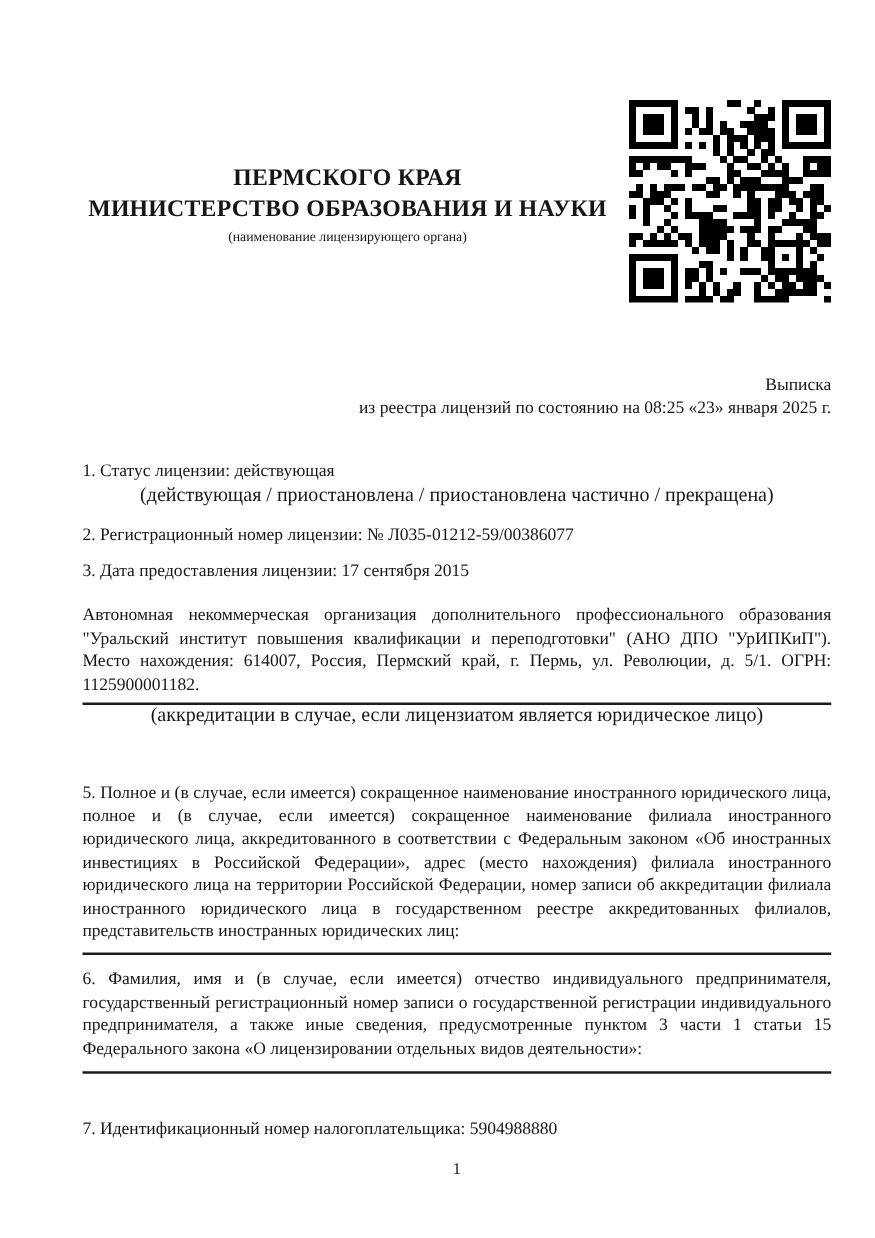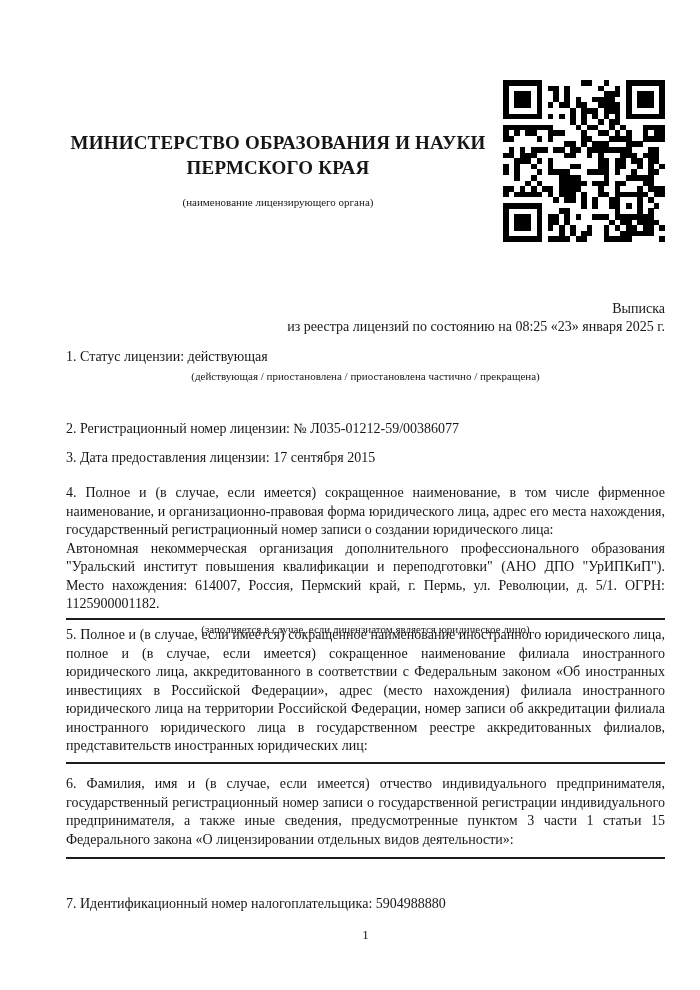--- a/index.html
+++ b/index.html
@@ -20,21 +20,21 @@
   }
   .ministry-name{
     font-weight:bold;
     font-size:19px;
     line-height:25px;
     letter-spacing:.2px;
   }
   .ministry-caption{
     font-size:11px;
     line-height:13px;
-    margin-top:16px;
+    margin-top:4px;
   }
 
   
   .qr{left:503px;top:80px;width:162px;height:162px;}
 
   
   .doc-title{
     left:66px;top:300px;width:599px;
     text-align:right;
     font-size:14px;
@@ -43,21 +43,21 @@
 
   
   .item{
     left:66px;width:599px;
     font-size:14px;
     line-height:18.5px;
   }
   .item p{margin:0;}
   .just{text-align:justify;}
   .small-caption{
-    font-size:11px;
+    font-size:16px;
     line-height:14px;
     text-align:center;
   }
   .cap-gap{margin-top:2px;}
   .fill-rule{
     border:none;
     border-top:2px solid #1c1c1c;
     margin:0;
   }
   .rule-gap-4{margin-top:4px;}
@@ -68,22 +68,22 @@
     left:66px;top:927px;width:599px;
     text-align:center;
     font-size:13px;
   }
 </style>
 </head>
 <body>
 
 <div class="abs ministry">
   <div class="ministry-name">
+    <div>ПЕРМСКОГО КРАЯ</div>
     <div>МИНИСТЕРСТВО ОБРАЗОВАНИЯ И НАУКИ</div>
-    <div>ПЕРМСКОГО КРАЯ</div>
   </div>
   <div class="ministry-caption">(наименование лицензирующего органа)</div>
 </div>
 
 <div class="abs qr">
   <svg id="qr-svg" width="162" height="162" viewBox="0 0 162 162" shape-rendering="crispEdges">
       <rect x="0.00" y="0.00" width="5.64" height="5.64" fill="#000000"></rect>
       <rect x="5.59" y="0.00" width="5.64" height="5.64" fill="#000000"></rect>
       <rect x="11.17" y="0.00" width="5.64" height="5.64" fill="#000000"></rect>
       <rect x="16.76" y="0.00" width="5.64" height="5.64" fill="#000000"></rect>
@@ -504,38 +504,37 @@
       <rect x="122.90" y="156.41" width="5.64" height="5.64" fill="#000000"></rect>
       <rect x="156.41" y="156.41" width="5.64" height="5.64" fill="#000000"></rect>
     </svg>
 </div>
 
 <div class="abs doc-title">
   <div>Выписка</div>
   <div>из реестра лицензий по состоянию на 08:25 «23» января 2025 г.</div>
 </div>
 
-<div class="abs item" style="top:348px">
+<div class="abs item" style="top:369px">
   <p>1. Статус лицензии: действующая</p>
   <div class="small-caption cap-gap">(действующая / приостановлена / приостановлена частично / прекращена)</div>
 </div>
 
 <div class="abs item" style="top:420px">
   <p>2. Регистрационный номер лицензии: № Л035-01212-59/00386077</p>
 </div>
 
 <div class="abs item" style="top:449px">
   <p>3. Дата предоставления лицензии: 17 сентября 2015</p>
 </div>
 
 <div class="abs item" style="top:484px">
-  <p class="just">4. Полное и (в случае, если имеется) сокращенное наименование, в том числе фирменное наименование, и организационно-правовая форма юридического лица, адрес его места нахождения, государственный регистрационный номер записи о создании юридического лица:</p>
   <p class="just">Автономная некоммерческая организация дополнительного профессионального образования "Уральский институт повышения квалификации и переподготовки" (АНО ДПО "УрИПКиП"). Место нахождения: 614007, Россия, Пермский край, г. Пермь, ул. Революции, д. 5/1. ОГРН: 1125900001182.</p>
   <hr class="fill-rule rule-gap-4">
-  <div class="small-caption cap-gap">(заполняется в случае, если лицензиатом является юридическое лицо)</div>
+  <div class="small-caption cap-gap">(аккредитации в случае, если лицензиатом является юридическое лицо)</div>
 </div>
 
 <div class="abs item" style="top:626px">
   <p class="just">5. Полное и (в случае, если имеется) сокращенное наименование иностранного юридического лица, полное и (в случае, если имеется) сокращенное наименование филиала иностранного юридического лица, аккредитованного в соответствии с Федеральным законом «Об иностранных инвестициях в Российской Федерации», адрес (место нахождения) филиала иностранного юридического лица на территории Российской Федерации, номер записи об аккредитации филиала иностранного юридического лица в государственном реестре аккредитованных филиалов, представительств иностранных юридических лиц:</p>
   <hr class="fill-rule rule-gap-6">
 </div>
 
 <div class="abs item" style="top:775px">
   <p class="just">6. Фамилия, имя и (в случае, если имеется) отчество индивидуального предпринимателя, государственный регистрационный номер записи о государственной регистрации индивидуального предпринимателя, а также иные сведения, предусмотренные пунктом 3 части 1 статьи 15 Федерального закона «О лицензировании отдельных видов деятельности»:</p>
   <hr class="fill-rule rule-gap-8">

